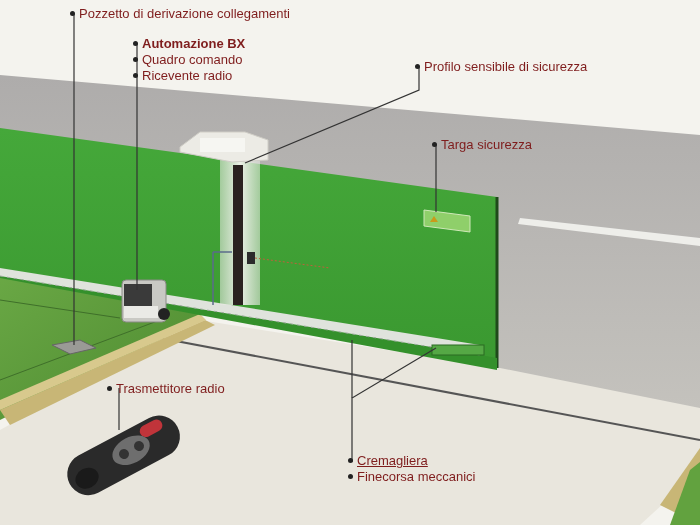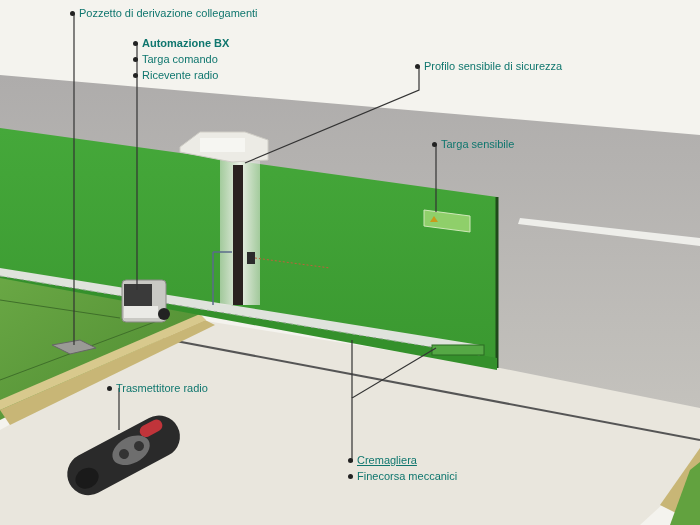--- a/index.html
+++ b/index.html
@@ -1,18 +1,18 @@
 <!DOCTYPE html>
 <html><head>
   <meta charset="utf-8">
   <style>
     html, body { margin: 0; padding: 0; }
     body { width: 700px; height: 525px; overflow: hidden; background: #f3f1ea; position: relative; font-family: "Liberation Sans", sans-serif; }
     #scene { position: absolute; left: 0; top: 0; width: 700px; height: 525px; }
-    .label { position: absolute; font-size: 11px; color: #0f766e; white-space: nowrap; line-height: 15px; }
+    .label { position: absolute; font-size: 13px; color: #7f1d1d; white-space: nowrap; line-height: 15px; }
     .label .dot { display: inline-block; width: 5px; height: 5px; border-radius: 50%; background: #222; margin-right: 4px; vertical-align: middle; position: relative; top: -1px; }
   </style>
 </head>
 <body>
 
 <svg id="scene" width="700" height="525" viewBox="0 0 700 525" xmlns="http://www.w3.org/2000/svg">
   <defs>
     <linearGradient id="gateGrad" x1="0" y1="0" x2="0" y2="1">
       <stop offset="0" stop-color="#45a83a"></stop>
       <stop offset="1" stop-color="#3a9830"></stop>
@@ -116,30 +116,30 @@
   </g>
 </svg>
 
 <div class="label" style="left:70px; top:6px;">
   <span class="dot"></span><span>Pozzetto di derivazione collegamenti</span>
 </div>
 <div class="label" style="left:133px; top:36px;font-weight:bold;">
   <span class="dot"></span><span>Automazione BX</span>
 </div>
 <div class="label" style="left:133px; top:52px;">
-  <span class="dot"></span><span>Targa comando</span>
+  <span class="dot"></span><span>Quadro comando</span>
 </div>
 <div class="label" style="left:133px; top:68px;text-align:right;">
   <span class="dot"></span><span>Ricevente radio</span>
 </div>
 <div class="label" style="left:415px; top:59px;">
   <span class="dot"></span><span>Profilo sensibile di sicurezza</span>
 </div>
 <div class="label" style="left:432px; top:137px;">
-  <span class="dot"></span><span>Targa sensibile</span>
+  <span class="dot"></span><span>Targa sicurezza</span>
 </div>
 <div class="label" style="left:107px; top:381px;">
   <span class="dot"></span><span>Trasmettitore radio</span>
 </div>
 <div class="label" style="left:348px; top:453px;text-decoration:underline;">
   <span class="dot"></span><span>Cremagliera</span>
 </div>
 <div class="label" style="left:348px; top:469px;text-align:right;">
   <span class="dot"></span><span>Finecorsa meccanici</span>
 </div>

